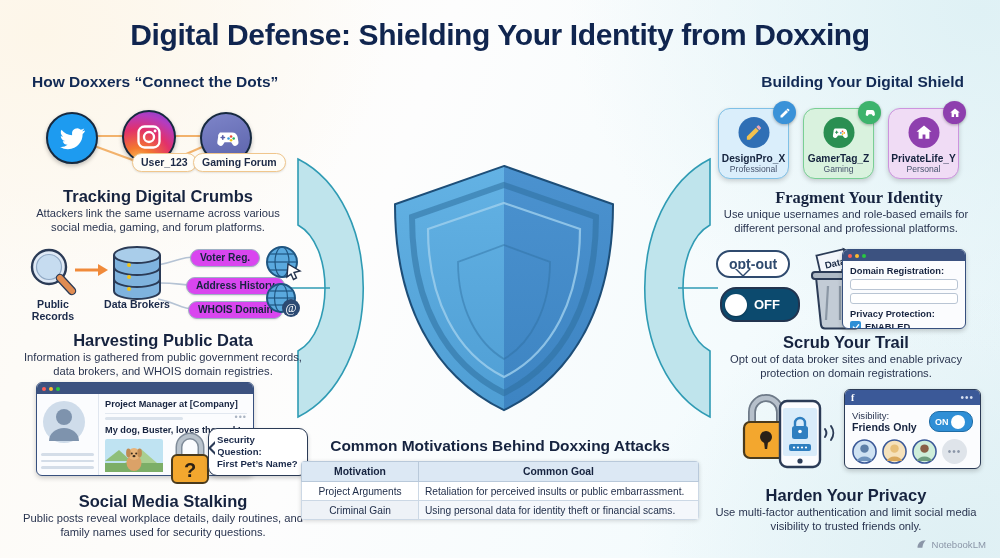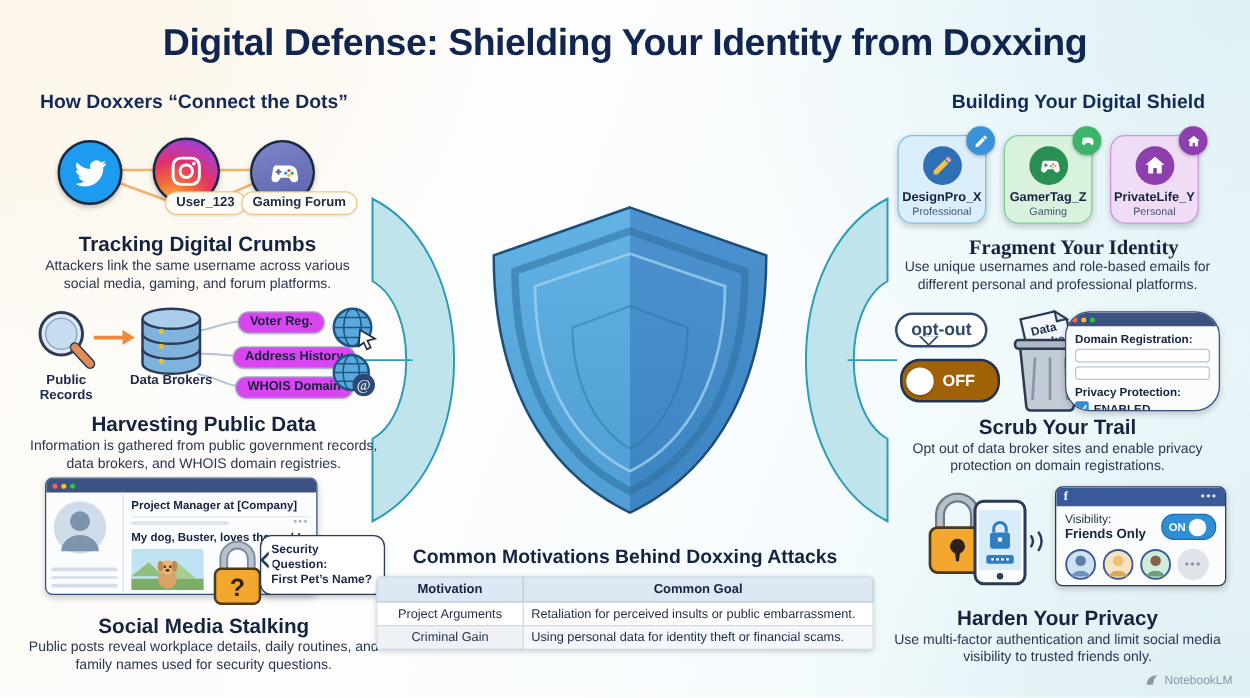--- a/index.html
+++ b/index.html
@@ -359,21 +359,21 @@
   <div class="abs" style="left:706px;top:245px;width:280px;">
 
     <div class="abs" style="left:10px;top:5px;">
       <div style="position:relative;background:#fff;border:2.2px solid #2f4a6e;border-radius:16px;padding:3px 11px;">
         <span style="font-size:14px;font-weight:bold;color:#2f4a6e;">opt-out</span>
         <div style="position:absolute;left:17px;bottom:-9px;width:0;height:0;border:8px solid transparent;border-top-color:#2f4a6e;"></div>
         <div style="position:absolute;left:19px;bottom:-5px;width:0;height:0;border:6px solid transparent;border-top-color:#fff;"></div>
       </div>
     </div>
 
-    <div class="abs" style="left:14px;top:42px;width:76px;height:31px;border-radius:16px;background:#a16207;border:2.2px solid #22344f;display:flex;align-items:center;">
+    <div class="abs" style="left:14px;top:42px;width:76px;height:31px;border-radius:16px;background:#0c4a6e;border:2.2px solid #22344f;display:flex;align-items:center;">
       <div style="width:22px;height:22px;border-radius:50%;background:#fff;margin-left:3px;box-shadow:0 1px 2px rgba(0,0,0,.3);"></div>
       <span style="font-size:13px;font-weight:bold;color:#fff;margin-left:7px;">OFF</span>
     </div>
 
     <svg class="abs" style="left:100px;top:2px;" width="82" height="84" viewBox="0 0 82 84">
       <g transform="rotate(-13 32 22)">
         <path d="M14 4 h28 l8 8 v26 h-36 z" fill="#f3f6fb" stroke="#2b3b56" stroke-width="1.8"></path>
         <path d="M42 4 l8 8 h-8 z" fill="#d6e0ec" stroke="#2b3b56" stroke-width="1.6"></path>
         <text x="20" y="19" font-size="9.5" font-weight="bold" fill="#1c2b47" font-family="Liberation Sans, sans-serif">Data</text>
         <text x="18" y="30" font-size="9.5" font-weight="bold" fill="#1c2b47" font-family="Liberation Sans, sans-serif">Broker</text>
@@ -384,21 +384,21 @@
         <line x1="22" y1="39" x2="20" y2="73"></line>
           <line x1="34" y1="39" x2="34" y2="73"></line>
           <line x1="46" y1="39" x2="48" y2="73"></line>
       </g>
     </svg>
 
     <svg class="abs" style="left:172px;top:20px;" width="40" height="30" viewBox="0 0 40 30">
       <path d="M2 10 h20 V2 l16 13 -16 13 v-8 H2 z" fill="#1f8fa8" stroke="#145f73" stroke-width="1.6"></path>
     </svg>
 
-    <div class="abs win" style="left:146px;top:4px;width:122px;height:78px;border-radius:20px;">
+    <div class="abs win" style="left:136px;top:4px;width:122px;height:78px;">
       <div class="win-bar">
         <span class="dot" style="background:#ff5f57"></span>
         <span class="dot" style="background:#febc2e"></span>
         <span class="dot" style="background:#28c840"></span>
       </div>
       <div style="padding:5px 7px;">
         <div style="font-size:9.3px;font-weight:bold;color:#16233f;">Domain Registration:</div>
         <div style="height:9px;border:1.2px solid #b9c5d4;border-radius:3px;margin-top:3px;background:#fff;"></div>
         <div style="height:9px;border:1.2px solid #b9c5d4;border-radius:3px;margin-top:3px;background:#fff;"></div>
         <div style="font-size:9.3px;font-weight:bold;color:#16233f;margin-top:5px;">Privacy Protection:</div>

